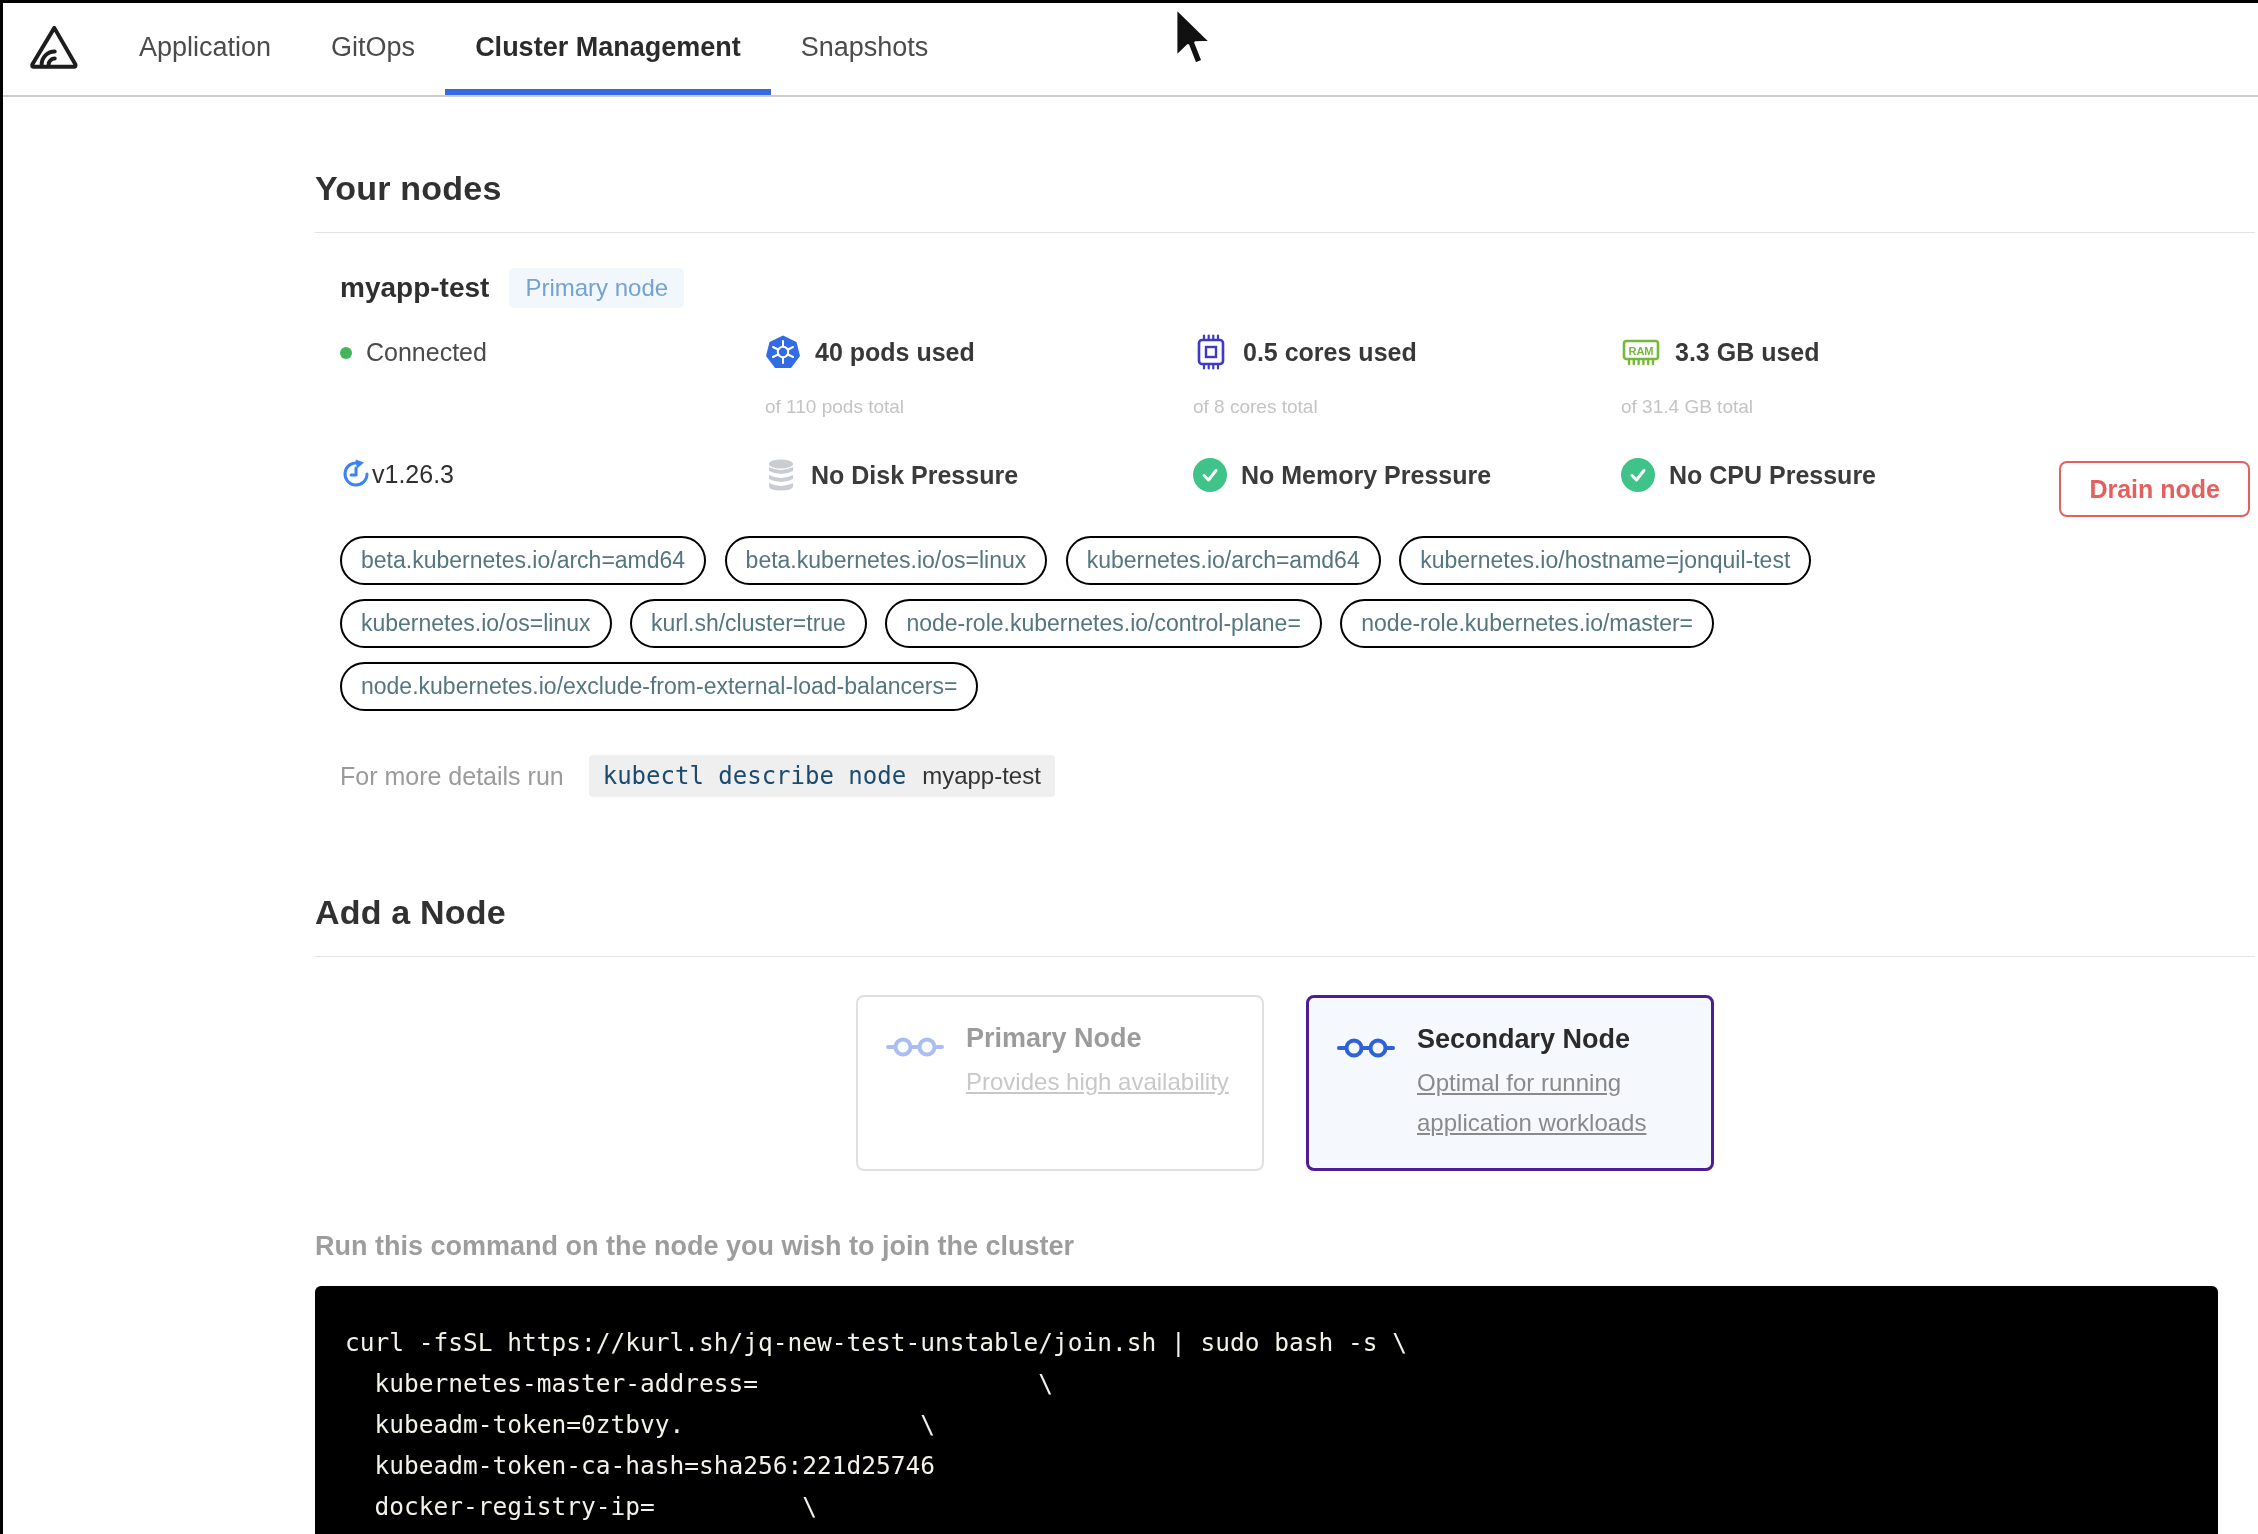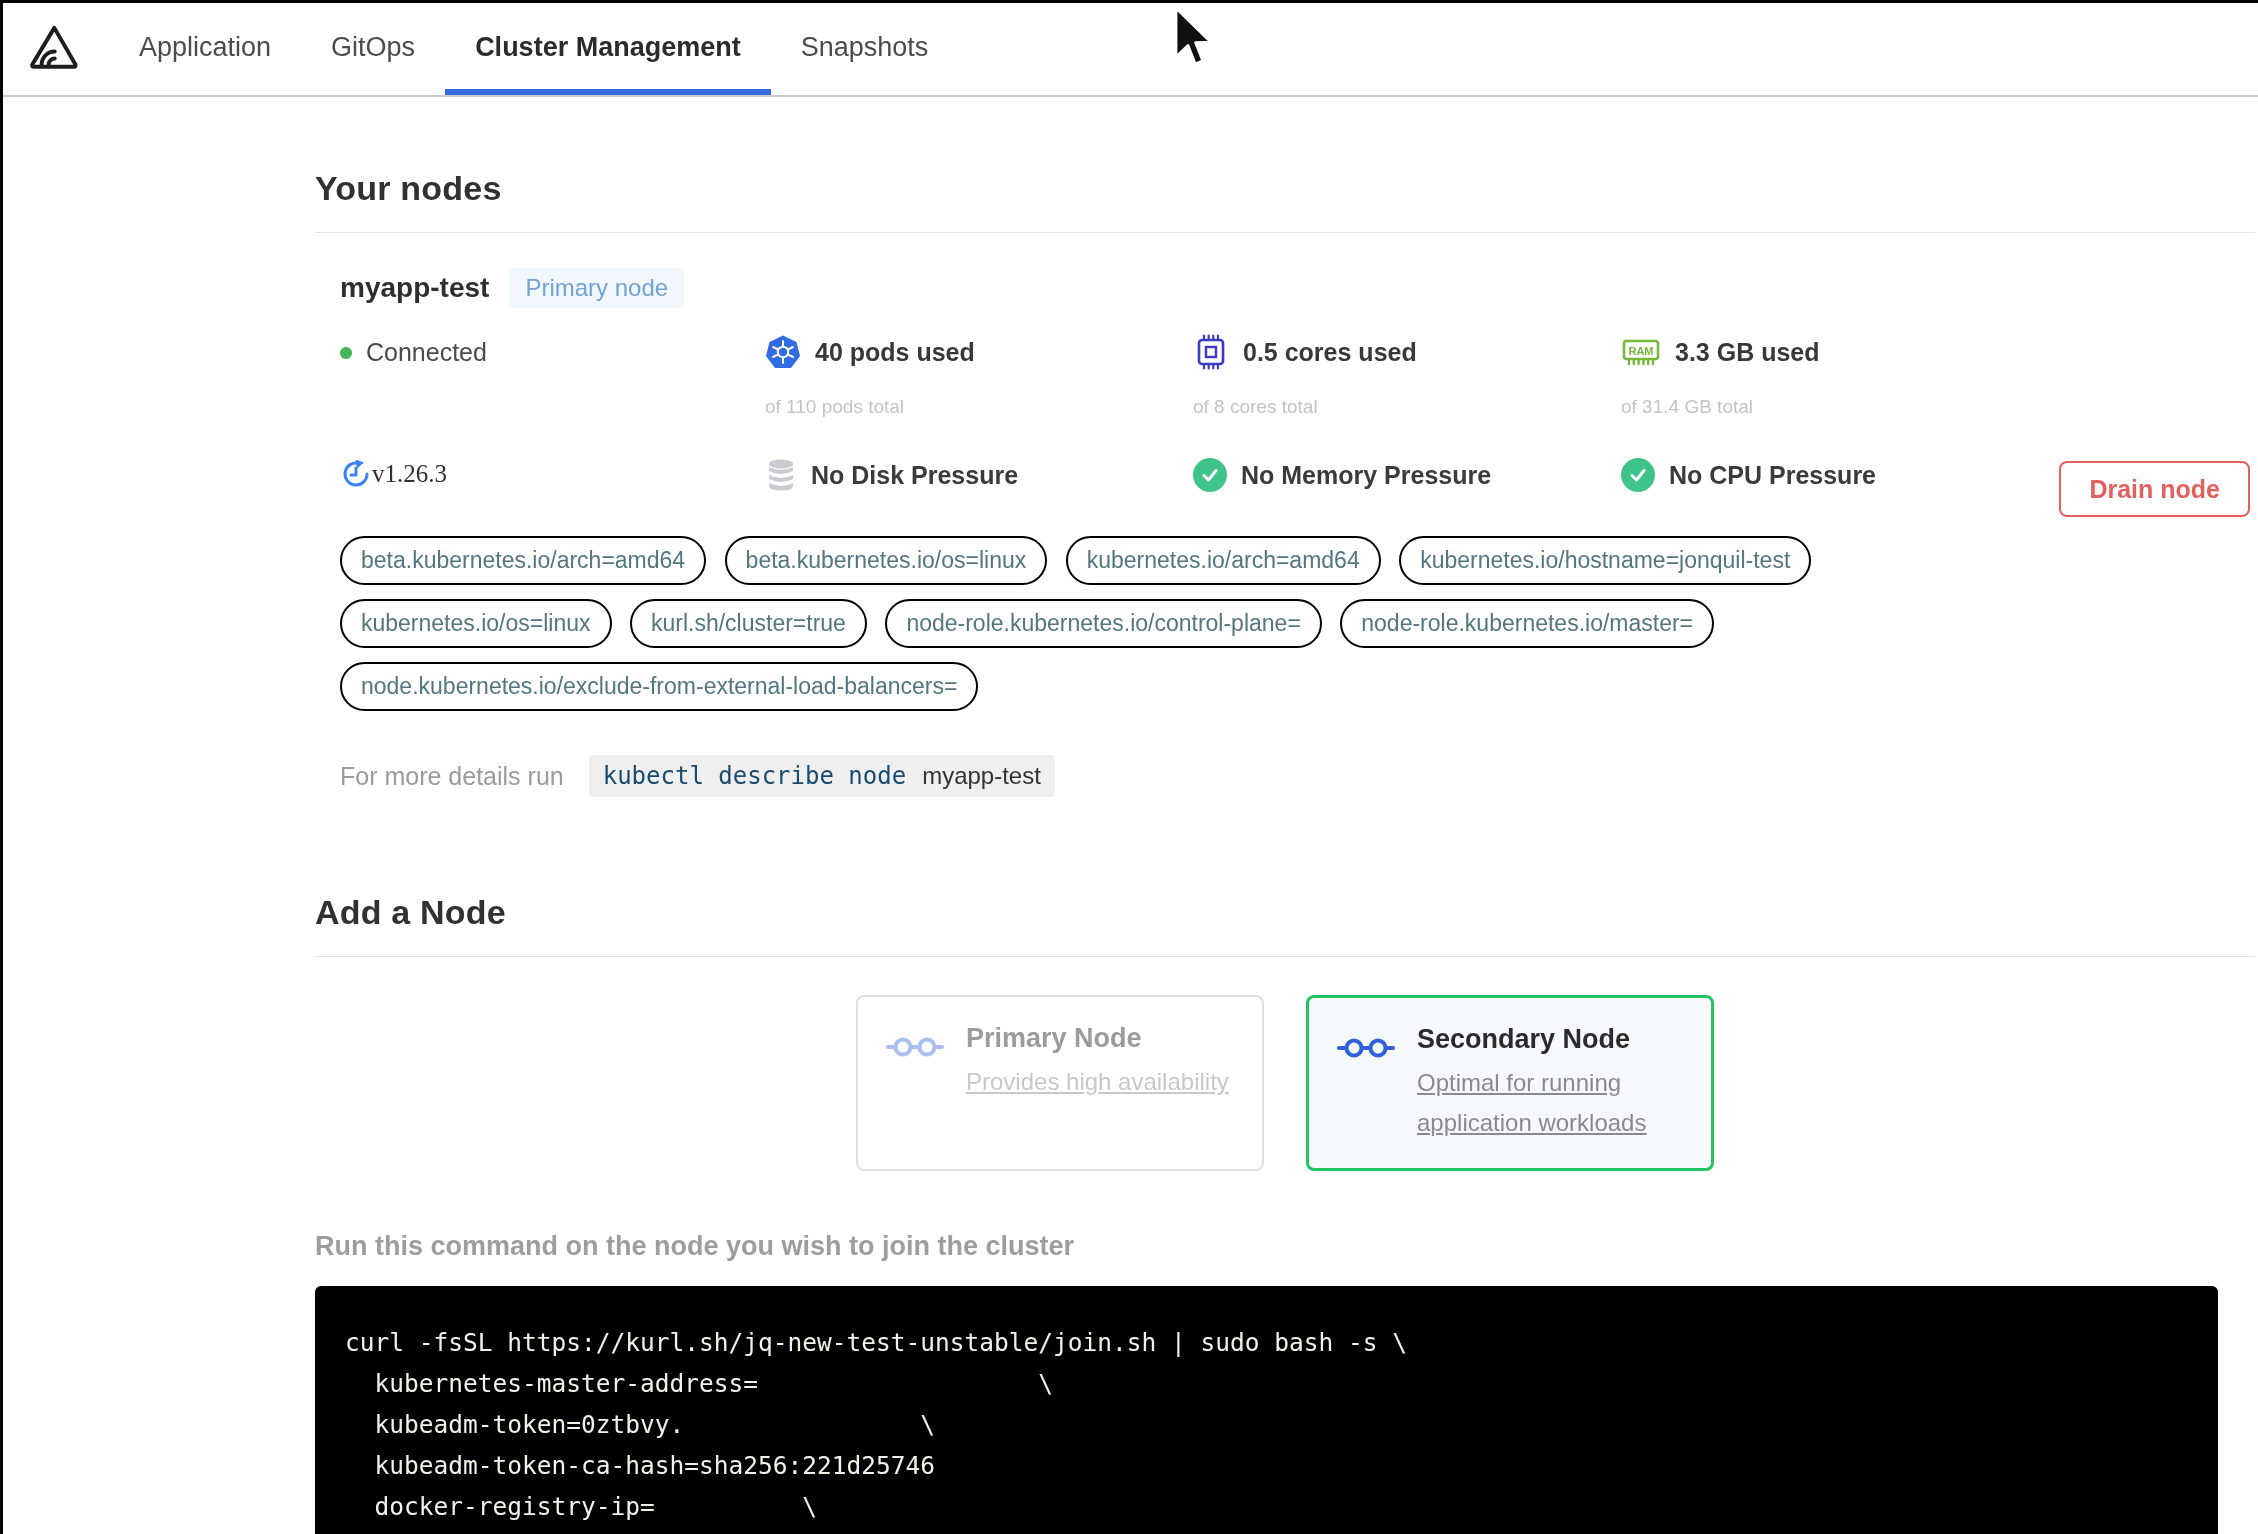--- a/index.html
+++ b/index.html
@@ -60,21 +60,21 @@
   .stats-grid {
     display:grid;
     grid-template-columns: 425px 428px 428px auto;
     margin-top: 26px;
     row-gap: 40px;
   }
   .stat-line1 { display:flex; align-items:center; gap:14px; }
   .stat-value { font-size: 25px; font-weight: 700; color:#383838; }
   .stat-total { font-size: 19px; color:#c4c4c4; margin-top: 26px; }
   .cond-label { font-size: 25px; font-weight: 600; color:#3b3b3b; }
-  .cond-label.plain { font-weight: 400; color:#2f2f2f; margin-left:-6px;font-family:Liberation Serif, serif; }
+  .cond-label.plain { font-weight: 400; color:#2f2f2f; margin-left:-6px; }
   .status-dot { width:12px; height:12px; border-radius:50%; background:#42b658; }
   .status-text { font-size:25px; color:#4a4a4a; }
   .icon-box { display:flex; align-items:flex-end; justify-content:center; }
 
   .check-circle {
     width: 34px; height:34px; border-radius:50%;
     background:#3fc389; display:flex; align-items:center; justify-content:center;
   }
 
   .labels-block { margin-top: 44px; }
@@ -116,21 +116,21 @@
     padding: 26px 28px;
     display:flex; gap:22px; align-items:flex-start;
     cursor:pointer; background:#fff;
     border: 2px solid #e0e0e0;
   }
   .node-card .card-icon { margin-top: 10px; }
   .card-title { font-size: 27px; font-weight: 700; }
   .card-desc { font-size: 24px; line-height: 40px; margin-top: 8px; width: 265px; text-decoration: underline; }
   .node-card.disabled .card-title { color:#9b9b9b; }
   .node-card.disabled .card-desc { color:#c8c8c8; }
-  .node-card.selected { border: 3px solid #22c55e; background:#f5f9fe; }
+  .node-card.selected { border: 3px solid #4c1d95; background:#f5f9fe; }
   .node-card.selected .card-title { color:#2b2b2b; }
   .node-card.selected .card-desc { color:#8a8a8a; }
 
   .run-instruction { margin-top: 60px; font-size: 27px; font-weight: 600; color:#9d9d9d; }
 
   .terminal {
     margin-top: 24px;
     width: 1903px;
     background:#000;
     border-radius: 6px;

